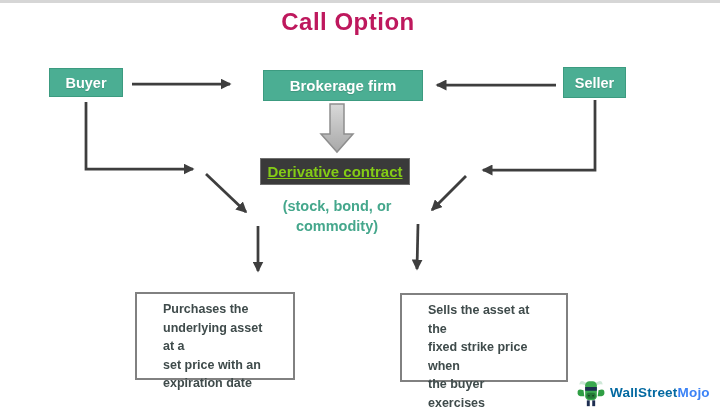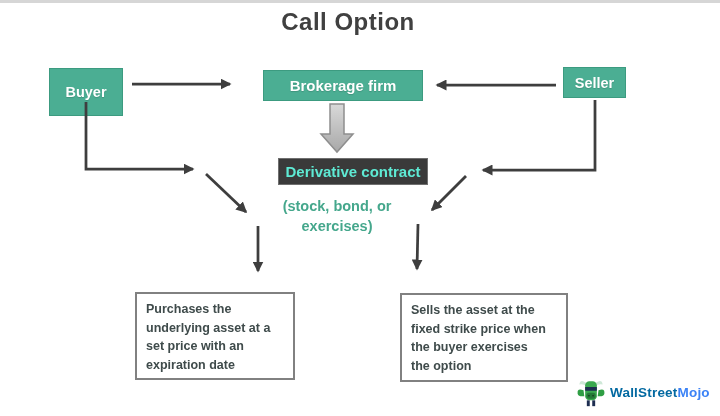--- a/index.html
+++ b/index.html
@@ -3,45 +3,45 @@
 <meta charset="utf-8">
 <style>
   html,body{margin:0;padding:0;background:#ffffff;}
   .canvas{
     position:relative;width:720px;height:416px;background:#ffffff;overflow:hidden;
     font-family:"Liberation Sans", sans-serif;
   }
   .top-strip{position:absolute;left:0;top:0;width:720px;height:3px;background:#d6d6d6;}
   .title{
     position:absolute;left:238px;top:8px;width:220px;margin:0;text-align:center;
-    font-size:24px;font-weight:bold;color:#404040;letter-spacing:.5px;
+    font-size:24px;font-weight:bold;color:#be185d;letter-spacing:.5px;
   }
   .box{
     position:absolute;box-sizing:border-box;text-align:center;font-weight:bold;
     display:flex;align-items:center;justify-content:center;
   }
   .teal{
     background:#4bae93;border:1px solid #3c9b80;color:#ffffff;
     text-shadow:0 1px 1px rgba(0,0,0,0.15);
   }
-  .buyer{left:49px;top:68px;width:74px;height:48px;font-size:14.5px;}
+  .buyer{left:49px;top:68px;width:74px;height:29px;font-size:14.5px;}
   .brokerage{left:263px;top:70px;width:160px;height:31px;font-size:15px;}
   .seller{left:563px;top:67px;width:63px;height:31px;font-size:14.5px;}
   .derivative{
-    left:278px;top:158px;width:150px;height:27px;font-size:15px;
-    background:#3a3a3a;border:1.5px solid #6f6f6f;color:#5eead4;
+    left:260px;top:158px;width:150px;height:27px;font-size:15px;
+    background:#3a3a3a;border:1.5px solid #6f6f6f;color:#84cc16;text-decoration:underline;
   }
   .subtitle{
     position:absolute;left:262px;top:196px;width:150px;text-align:center;
     font-size:14.5px;font-weight:bold;color:#45a78c;line-height:20px;white-space:pre-line;
   }
   .note{
     position:absolute;box-sizing:border-box;background:#ffffff;border:2px solid #818181;
     font-size:12.5px;font-weight:bold;color:#3f4b4b;line-height:18.5px;
-    padding:6px 9px;white-space:pre-line;
+    padding:6px 26px;white-space:pre-line;
   }
   .note-left{left:135px;top:292px;width:160px;height:88px;}
   .note-right{left:400px;top:293px;width:168px;height:89px;}
   .arrows{position:absolute;left:0;top:0;pointer-events:none;}
   .logo{
     position:absolute;left:576px;top:376px;display:flex;align-items:center;gap:4px;
   }
   .logo .brand{font-size:13.5px;font-weight:bold;letter-spacing:.2px;}
   .logo .brand .primary{color:#0369a1;}
   .logo .brand .secondary{color:#3b82f6;}
@@ -53,21 +53,21 @@
   <div class="top-strip"></div>
 
   <h1 class="title">Call Option</h1>
 
   <div class="box teal buyer">Buyer</div>
   <div class="box teal brokerage">Brokerage firm</div>
   <div class="box teal seller">Seller</div>
   <div class="box derivative">Derivative contract</div>
 
   <div class="subtitle">(stock, bond, or
-exercises)</div>
+commodity)</div>
 
   <div class="note note-left">Purchases the
 underlying asset at a
 set price with an
 expiration date</div>
   <div class="note note-right">Sells the asset at the
 fixed strike price when
 the buyer exercises
 the option</div>
 

